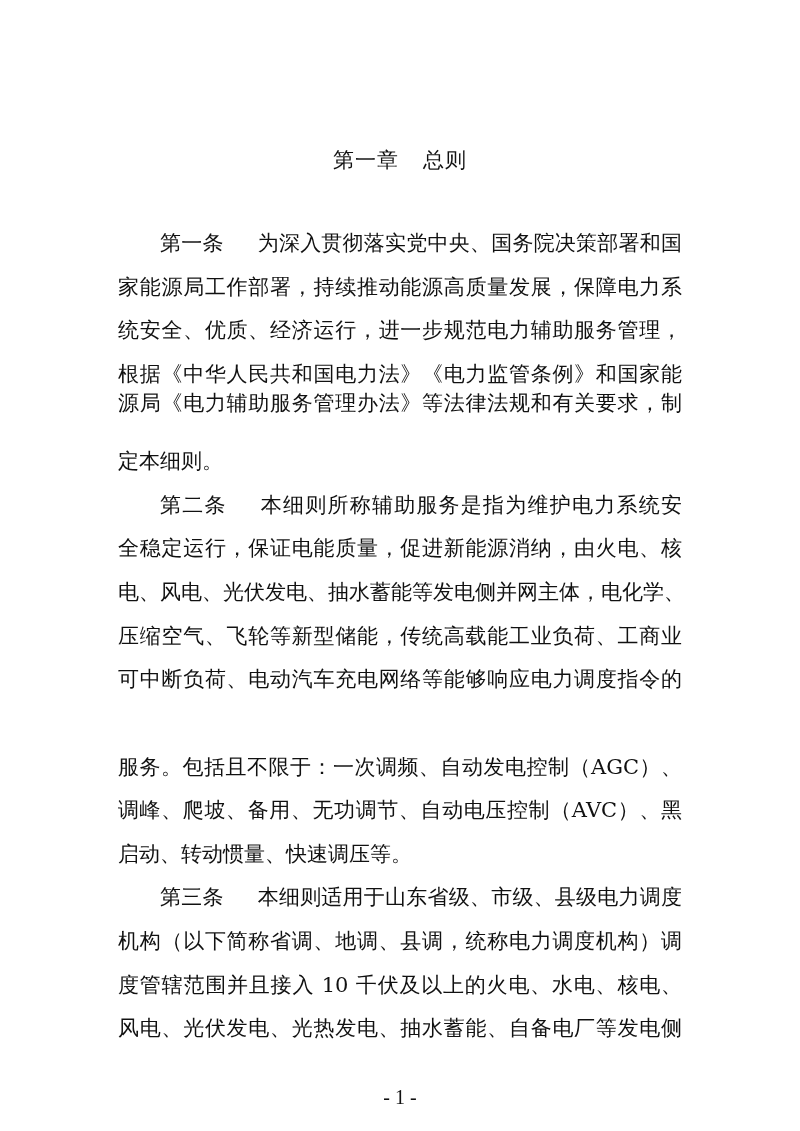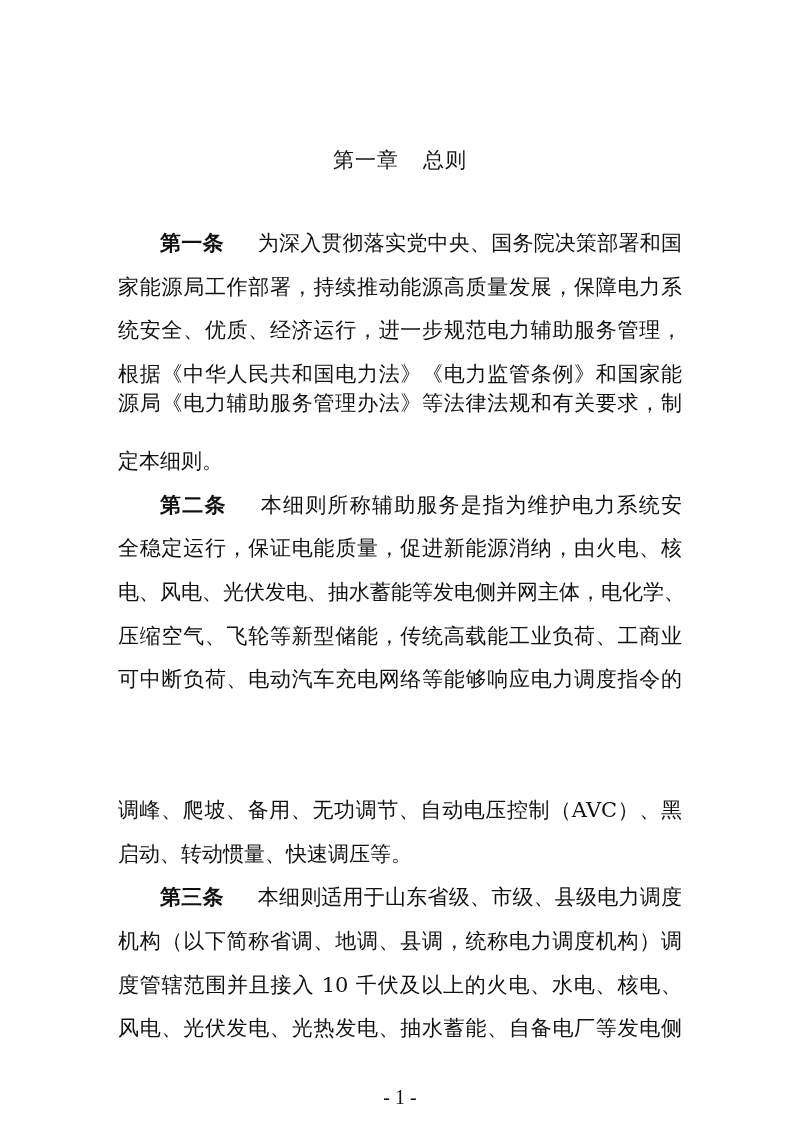--- a/index.html
+++ b/index.html
@@ -6,21 +6,21 @@
   body { width: 800px; height: 1131px; position: relative; overflow: hidden;
          font-family: "DejaVu Serif", "Liberation Serif", serif; color: #111; }
   .page { position: absolute; left: 0; top: 0; width: 800px; height: 860px; }
   .chapter-title { position: absolute; top: 146px; left: 0; width: 800px; text-align: center;
          font-family: "DejaVu Sans", sans-serif; font-size: 21px; letter-spacing: 1px; }
   .chapter-title .gap { display: inline-block; width: 24px; }
   .line { position: absolute; left: 118px; width: 564px; font-size: 21px; height: 30px; line-height: 30px;
           white-space: nowrap; text-align: justify; text-align-last: justify; }
   .line.last { text-align-last: left; }
   .line.indent { left: 160px; width: 522px; }
-  .art { font-family: "DejaVu Sans", sans-serif; font-weight: bold; margin-right: 34px; }
+  .art { font-family: "DejaVu Sans", sans-serif; font-weight: normal; margin-right: 34px; }
   .page-num { position: absolute; top: 1072px; left: 0; width: 800px; text-align: center;
               font-family: "Liberation Serif", serif; font-size: 20px; }
 </style>
 </head>
 <body>
 
 <div class="page">
   <div class="chapter-title">
     <span>第一章</span><span class="gap"></span><span>总则</span>
   </div>
@@ -30,20 +30,21 @@
   <div class="line" style="top:315px">统安全、优质、经济运行，进一步规范电力辅助服务管理，</div>
   <div class="line" style="top:359px">根据《中华人民共和国电力法》《电力监管条例》和国家能</div>
   <div class="line" style="top:388px">源局《电力辅助服务管理办法》等法律法规和有关要求，制</div>
   <div class="line last" style="top:446px">定本细则。</div>
 
   <div class="line indent" style="top:490px"><span class="art">第二条</span><span>本细则所称辅助服务是指为维护电力系统安</span></div>
   <div class="line" style="top:533px">全稳定运行，保证电能质量，促进新能源消纳，由火电、核</div>
   <div class="line" style="top:577px">电、风电、光伏发电、抽水蓄能等发电侧并网主体，电化学、</div>
   <div class="line" style="top:621px">压缩空气、飞轮等新型储能，传统高载能工业负荷、工商业</div>
   <div class="line" style="top:664px">可中断负荷、电动汽车充电网络等能够响应电力调度指令的</div>
+  <div class="line" style="top:752px">服务。包括且不限于：一次调频、自动发电控制（AGC）、</div>
   <div class="line" style="top:795px">调峰、爬坡、备用、无功调节、自动电压控制（AVC）、黑</div>
   <div class="line indent" style="top:882px"><span class="art">第三条</span><span>本细则适用于山东省级、市级、县级电力调度</span></div>
 
   <div class="line last" style="top:839px">启动、转动惯量、快速调压等。</div>
   <div class="line" style="top:926px">机构（以下简称省调、地调、县调，统称电力调度机构）调</div>
   <div class="line" style="top:970px">度管辖范围并且接入 10 千伏及以上的火电、水电、核电、</div>
   <div class="line" style="top:1013px">风电、光伏发电、光热发电、抽水蓄能、自备电厂等发电侧</div>
 
   <div class="page-num" style="top:1086px">- 1 -</div>
 </div>

